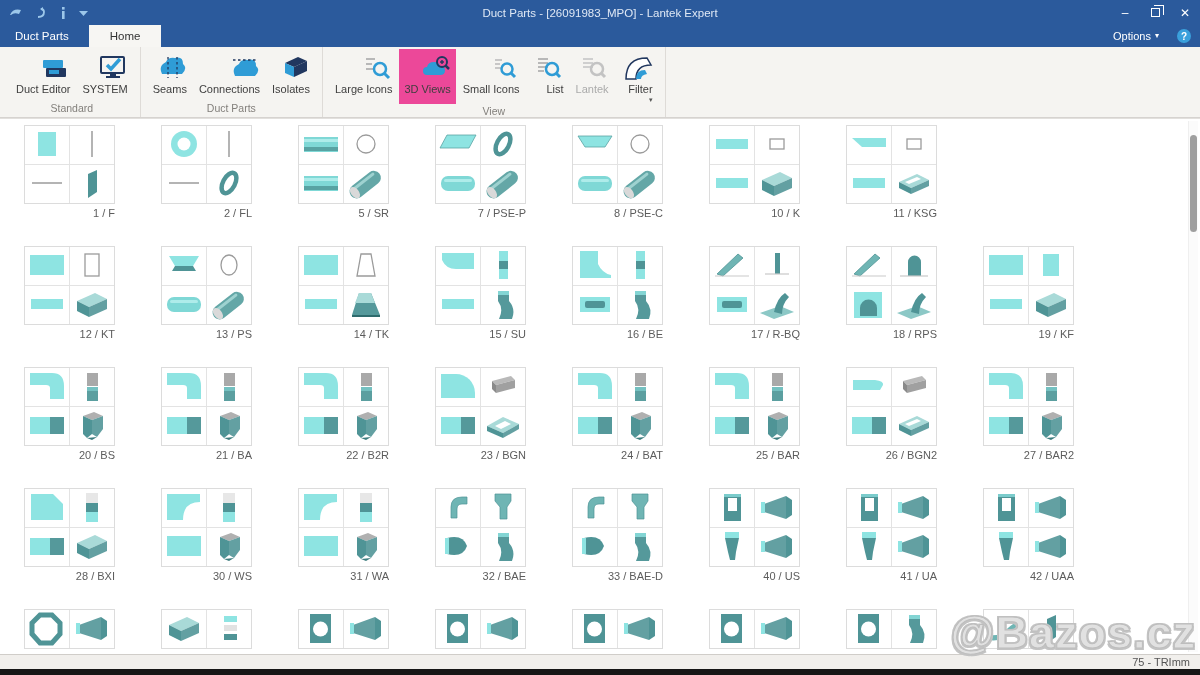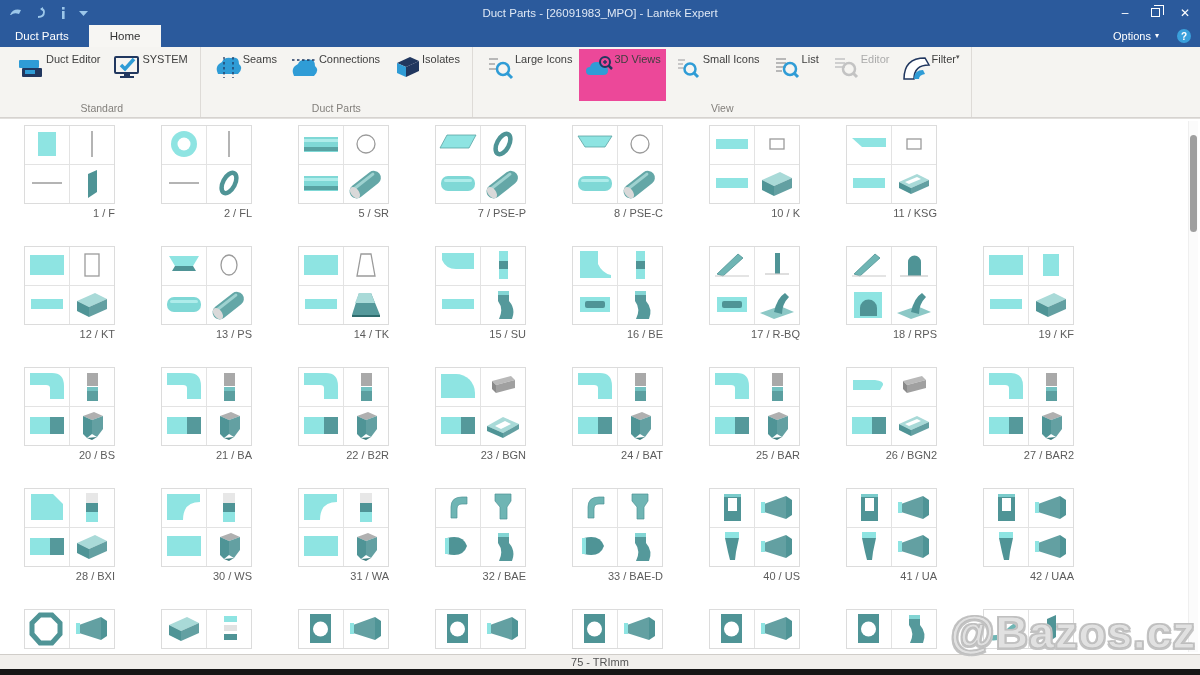--- a/index.html
+++ b/index.html
@@ -19,38 +19,38 @@
   .apptab{padding:0 15px;display:flex;align-items:center}
   .tab-home{background:#f7f6f3;color:#333;padding:0 21px;display:flex;align-items:center;margin-left:5px}
   .tabspacer{flex:1}
   .options{display:flex;align-items:center;gap:4px;padding-right:18px;font-size:11px}
   .caret{font-size:8px;line-height:1}
   .helpdot{width:14px;height:14px;border-radius:50%;background:#3aa0dc;color:#fff;font-size:10px;font-weight:bold;display:flex;align-items:center;justify-content:center;margin-right:9px;align-self:center}
   
   .ribbon{height:71px;background:#f5f4f1;border-bottom:1px solid #d6d3d0;display:flex;align-items:stretch;padding-left:4px;flex:0 0 auto}
   .rgroup{display:flex;flex-direction:column;border-right:1px solid #dedbd7;padding:2px 7px 0}
   .rbtns{display:flex;flex:1;align-items:stretch;gap:2px}
-  .rbtn{display:flex;align-items:flex-start;padding:3px 5px 0;min-width:42px}
+  .rbtn{display:flex;flex-direction:column;align-items:flex-end;padding:3px 5px 0;min-width:42px}
   .rbtn.pressed{background:#ec4899}
   .ricon{height:30px;display:flex;align-items:center;justify-content:center}
   .rlabel{font-size:11px;line-height:12px;color:#3e3e3e;text-align:center;margin-top:1px;max-width:62px}
   .rbtn.disabled .rlabel{color:#ababab}
   .rbtn .bcaret{font-size:7px;color:#555;margin-top:1px}
   .glabel{font-size:10.5px;color:#827f7b;text-align:center;height:16px;line-height:15px}
   
   .content{flex:1;background:#fff;position:relative;overflow:hidden;border-top:1px solid #e2e0dd;padding:6px 0 0 24px}
   .prow{display:flex;gap:46px;margin-bottom:27px}
   .ptile{width:91px;flex:0 0 auto}
   .pgrid{display:grid;grid-template-columns:44px 44px;gap:1px;background:#e3e3e3;border:1px solid #dcdcdc;width:91px}
   .pcell{width:44px;height:38px;background:#fff;overflow:hidden}
   .plabel{font-size:11px;color:#5c5c5c;text-align:right;margin-top:3px;white-space:nowrap}
   .scrollbar{position:absolute;top:2px;right:2px;width:10px;bottom:2px;background:#fbfbfb;border-left:1px solid #efefef}
   .sthumb{position:absolute;top:14px;left:1px;width:7px;height:97px;background:#9f9f9f;border-radius:4px}
   
-  .statusbar{height:15px;background:#f1efec;border-top:1px solid #d0cdc9;display:flex;justify-content:center;align-items:center;font-size:11px;color:#555;padding:0 10px;flex:0 0 auto}
+  .statusbar{height:15px;background:#f1efec;border-top:1px solid #d0cdc9;display:flex;justify-content:flex-end;align-items:center;font-size:11px;color:#555;padding:0 10px;flex:0 0 auto}
   .bottombar{height:6px;background:#161616;flex:0 0 auto}
   .watermark{position:absolute;right:4px;top:607px;font-size:45px;font-weight:bold;letter-spacing:1px;color:rgba(250,250,250,0.55);text-shadow:1.5px 1.5px 0 #c3c3c3,-1.5px -1.5px 0 #c3c3c3,1.5px -1.5px 0 #c3c3c3,-1.5px 1.5px 0 #c3c3c3;-webkit-text-stroke:1px #bdbdbd;pointer-events:none;z-index:6}
 </style>
 </head>
 <body>
 
 <div class="app">
 
   <div class="titlebar">
     <div class="qat">
@@ -221,21 +221,21 @@
               <svg width="30" height="28" viewBox="0 0 30 28">
                 <g stroke="#cfcfcf" stroke-width="2">
                   <line x1="4" y1="6" x2="14" y2="6"></line>
                   <line x1="4" y1="10" x2="14" y2="10"></line>
                   <line x1="4" y1="14" x2="14" y2="14"></line>
                 </g>
                 <circle cx="18" cy="16" r="6" fill="none" stroke="#c3c3c3" stroke-width="2.5"></circle>
                 <line x1="22.5" y1="20.5" x2="26" y2="24" stroke="#c3c3c3" stroke-width="3"></line>
               </svg>
             </div>
-            <div class="rlabel">Editor</div>
+            <div class="rlabel">Lantek</div>
           </div>
           <div class="rbtn">
             <div class="ricon">
               <svg width="30" height="28" viewBox="0 0 30 28">
                 <path d="M3 26 q0 -21 21 -21 l4 7 q-15 0 -15 14 z" fill="#fff" stroke="#21375f" stroke-width="1.5"></path>
                 <path d="M13 26 q0 -9 9 -9 l2 4 q-6 1 -6 5 z" fill="#2f9cd6"></path>
               </svg>
             </div>
             <div class="rlabel">Filter</div>
             <div class="bcaret">▾</div>

